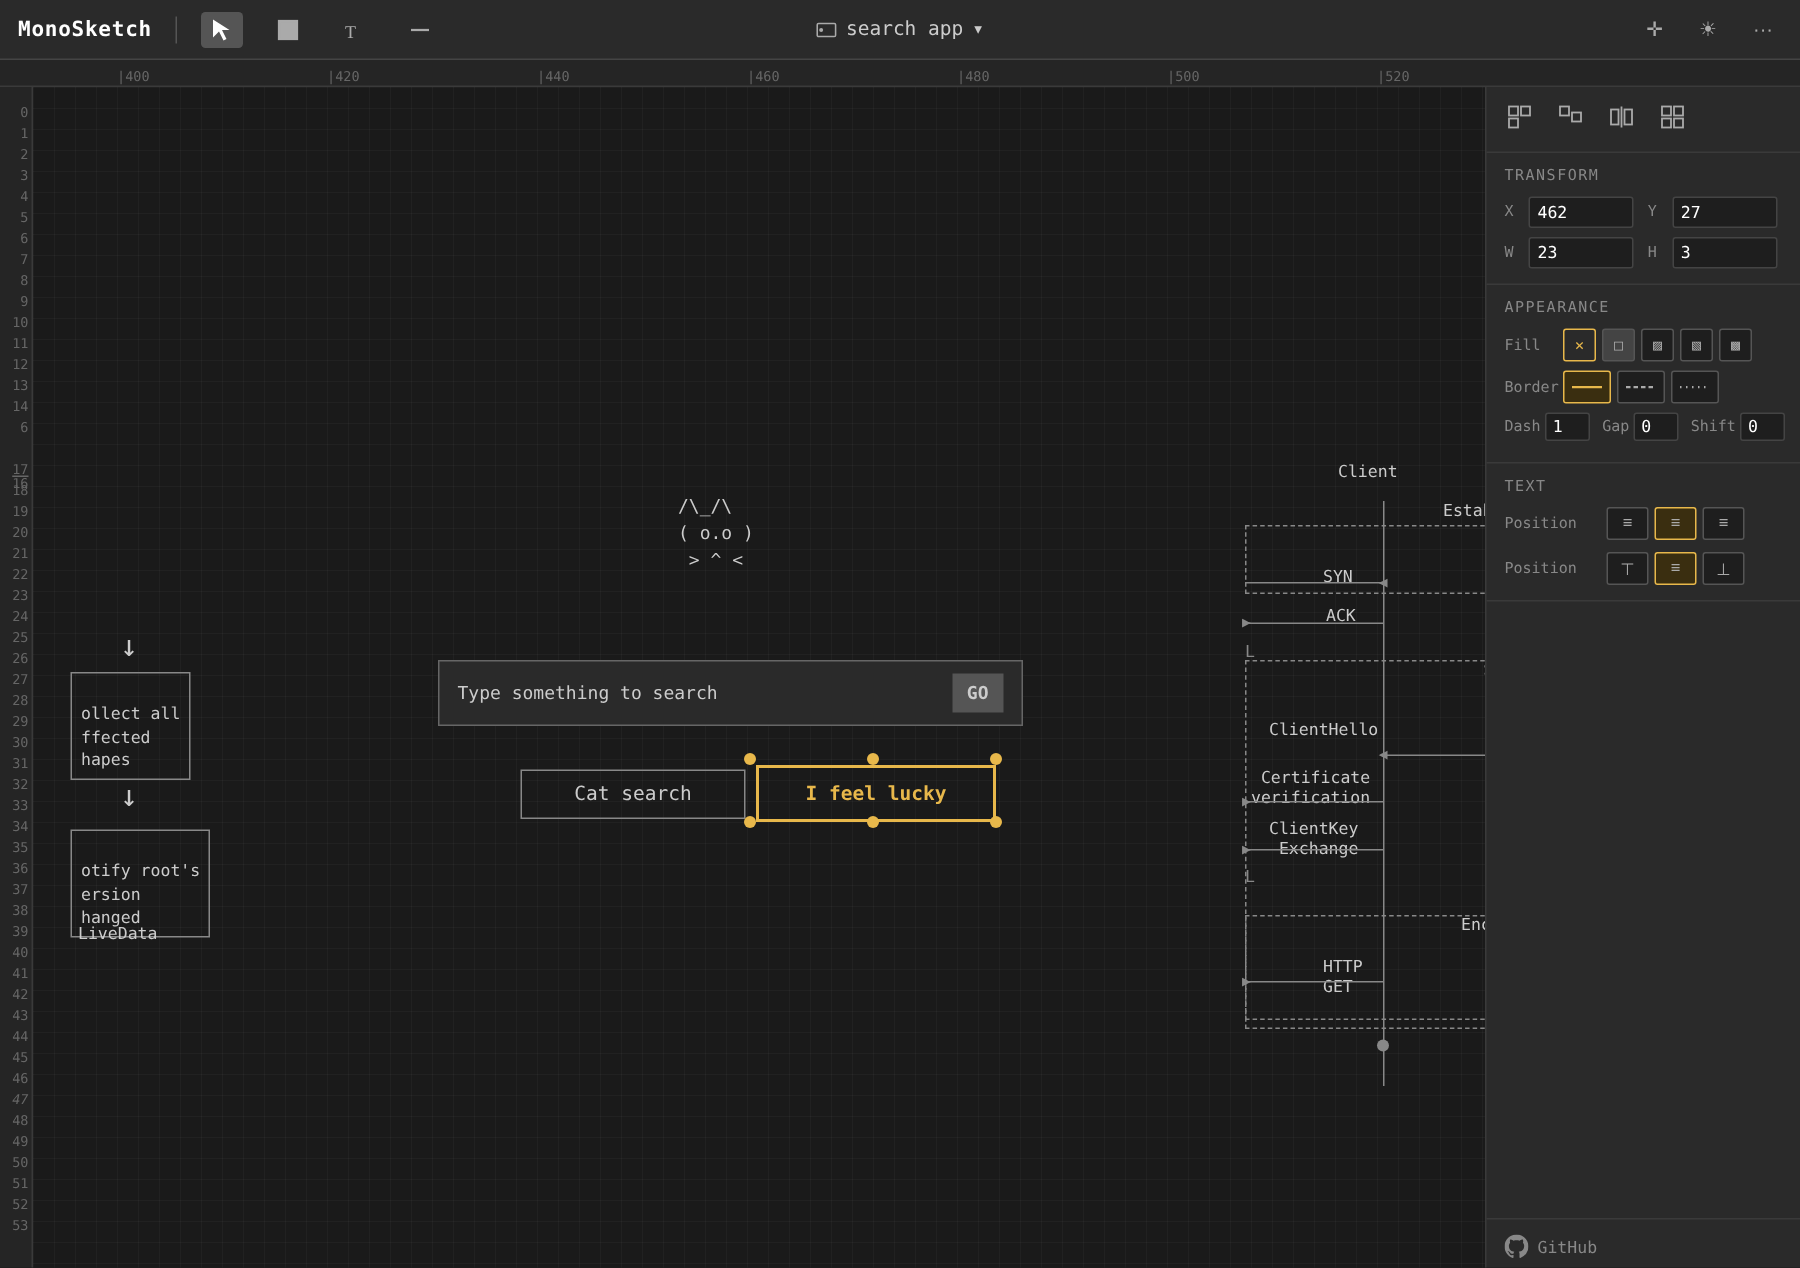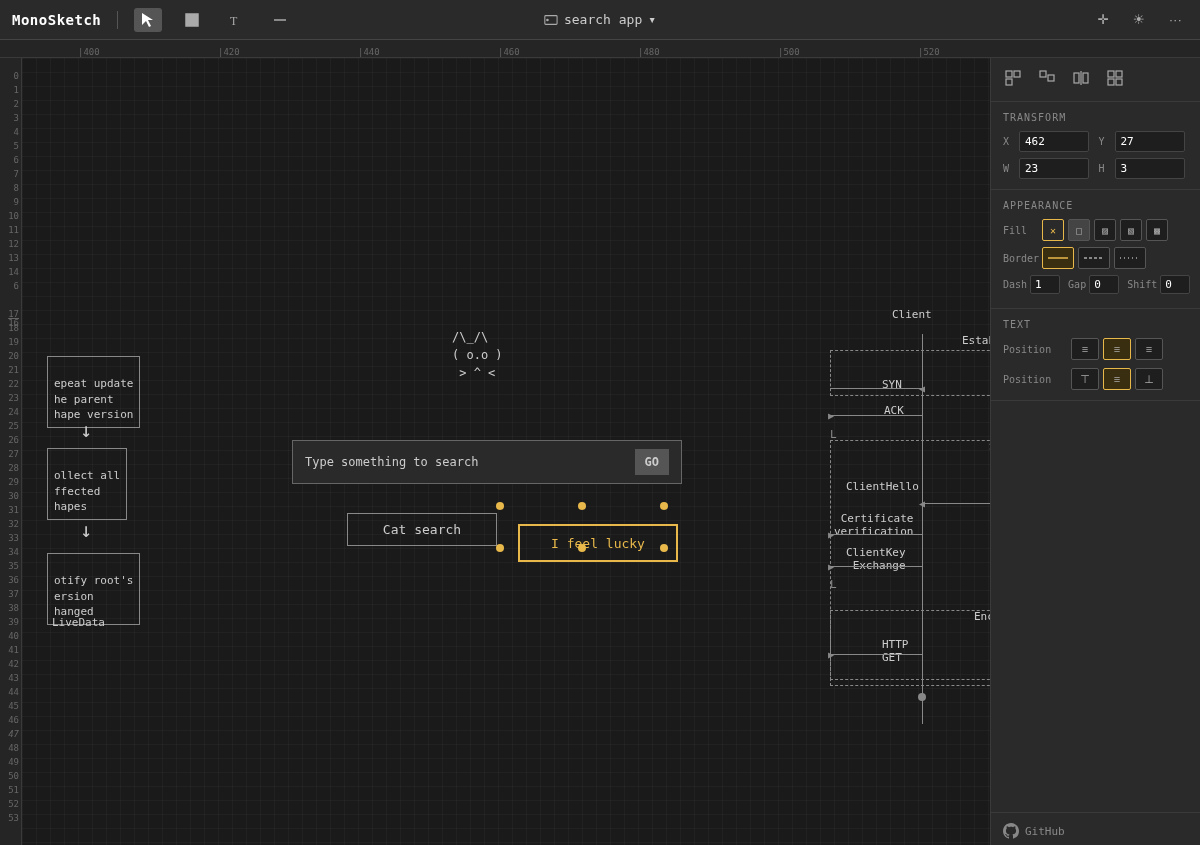--- a/index.html
+++ b/index.html
@@ -339,26 +339,23 @@
     <button class="cat-search-btn canvas-el" style="left:325px; top:455px;">Cat search</button>
 
     <div class="canvas-el" style="left:478px; top:448px; width:164px; height:42px;">
       
       <div class="selection-handle" style="left:0; top:0;"></div>
       <div class="selection-handle" style="left:50%; top:0;"></div>
       <div class="selection-handle" style="left:100%; top:0;"></div>
       <div class="selection-handle" style="left:0; top:100%;"></div>
       <div class="selection-handle" style="left:50%; top:100%;"></div>
       <div class="selection-handle" style="left:100%; top:100%;"></div>
-      <button class="lucky-btn" style="width:160px; height:38px; margin:18px;">I feel lucky</button>
-    </div>
-
-    <div class="canvas-el left-text-box" style="left:25px; top:298px;">
-      <span>epeat update<br>he parent<br>hape version</span>
-    </div>
+      <button class="lucky-btn" style="width:160px; height:38px; margin:4px;font-weight:bold;">I feel lucky</button>
+    </div>
+
 
     <div class="canvas-el arrow-down" style="left:58px; top:360px; font-family:monospace; font-size:20px; color:#ccc;">↓</div>
 
     <div class="canvas-el left-text-box" style="left:25px; top:390px;">
       ollect all<br>ffected<br>hapes
     </div>
 
     <div class="canvas-el arrow-down" style="left:58px; top:460px; font-family:monospace; font-size:20px; color:#ccc;">↓</div>
 
     <div class="canvas-el left-text-box" style="left:25px; top:495px;">

